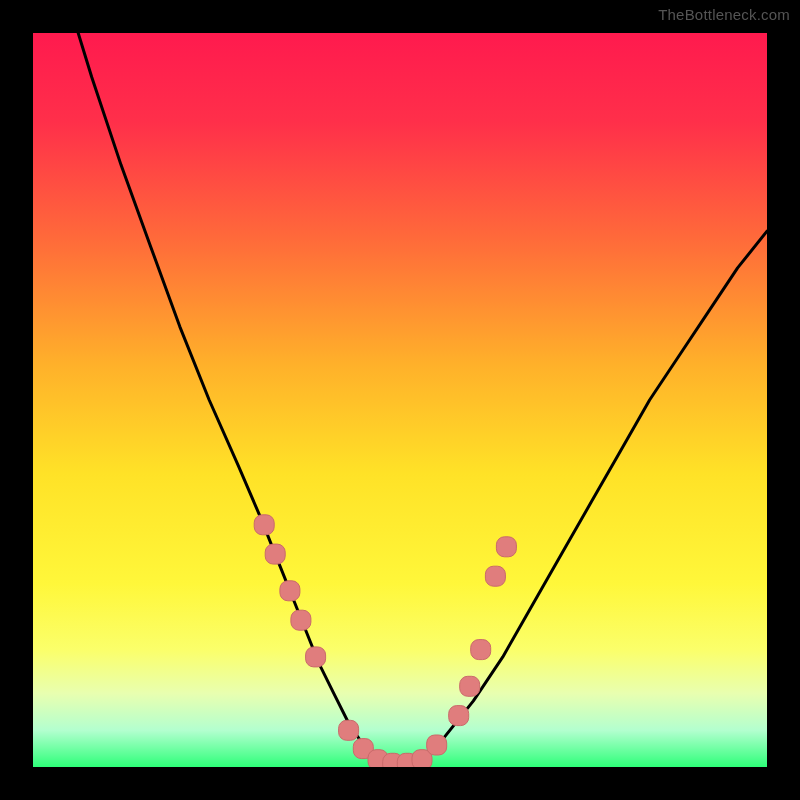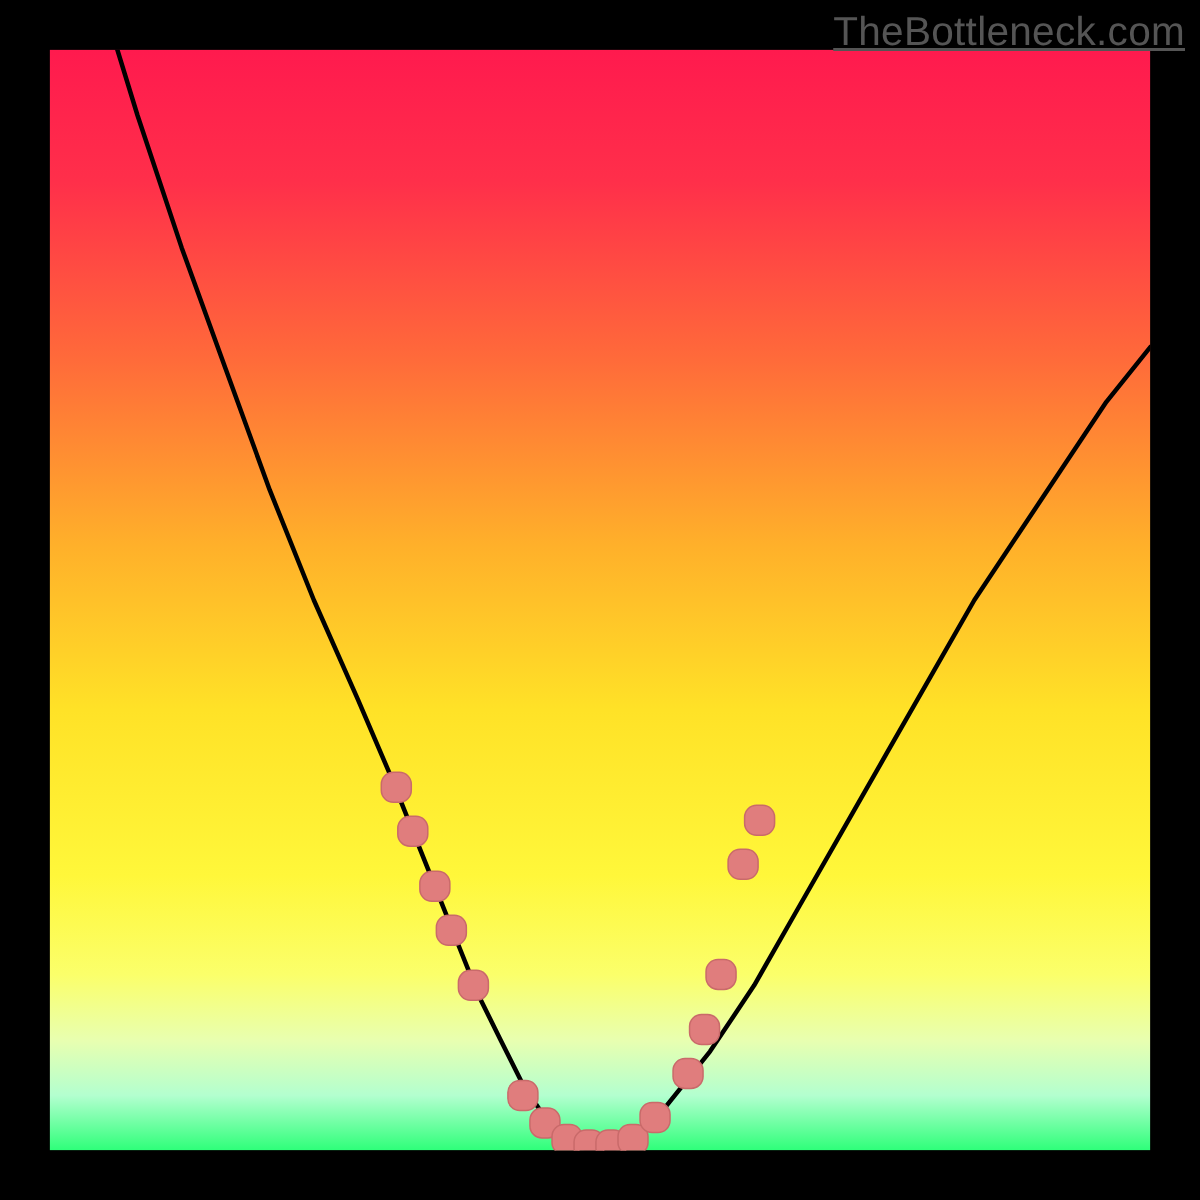--- a/index.html
+++ b/index.html
@@ -28,24 +28,23 @@
   }
   .gradient-bg {
     position: absolute;
     top: 0; left: 0; right: 0; bottom: 0;
   }
   .watermark {
     position: absolute;
     top: 6px;
     right: 10px;
     color: #555;
-    font-size: 27px;
+    font-size: 15px;
     font-weight: 500;
     letter-spacing: 0.2px;
-    text-decoration: underline;
   }
   svg.curve {
     position: absolute;
     top: 0; left: 0;
     width: 734px;
     height: 734px;
     overflow: visible;
   }
 </style>
 </head>

